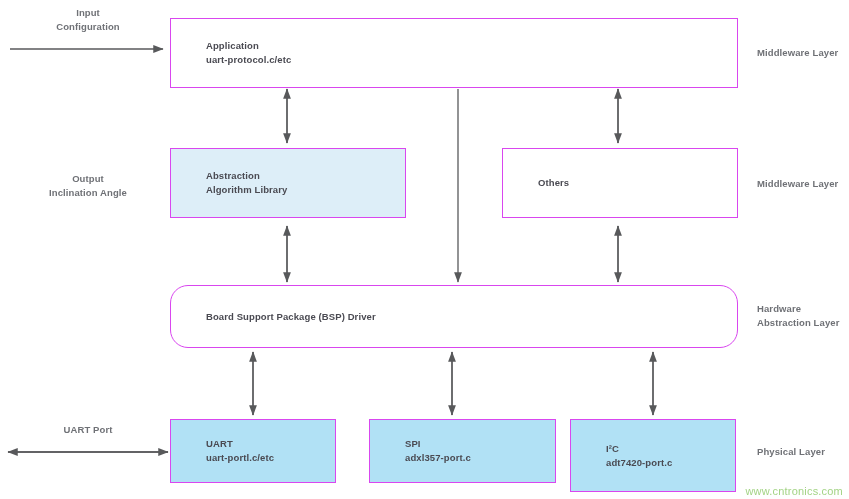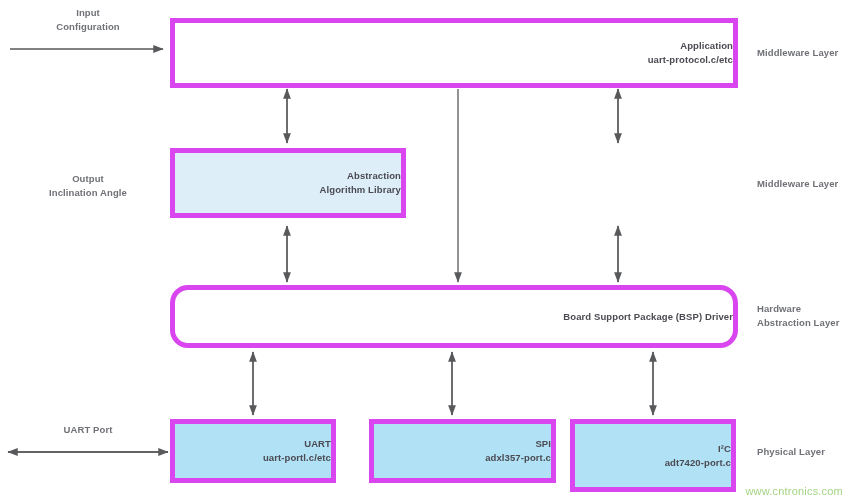--- a/index.html
+++ b/index.html
@@ -11,24 +11,24 @@
     position: relative;
     width: 849px;
     height: 499px;
     background: #ffffff;
     font-family: "Liberation Sans", sans-serif;
     overflow: hidden;
   }
   .box {
     position: absolute;
     box-sizing: border-box;
-    border: 5px solid #d946ef;
+    border: 1px solid #d946ef;
     display: flex;
     flex-direction: column;
-    align-items: flex-end;
+    align-items: flex-start;
     justify-content: center;
     text-align: center;
     color: #4a4a52;
     font-size: 9.5px;
     font-weight: bold;
     line-height: 1.45;
     letter-spacing: 0.1px;
     padding-left: 35px;
   }
   .box.white { background: #ffffff; }
@@ -133,20 +133,23 @@
   <div class="box white" style="left:170px; top:18px; width:568px; height:70px;">
     <span class="line1">Application</span>
     <span class="line2">uart-protocol.c/etc</span>
   </div>
 
   <div class="box pale" style="left:170px; top:148px; width:236px; height:70px;">
     <span class="line1">Abstraction</span>
     <span class="line2">Algorithm Library</span>
   </div>
 
+  <div class="box white" style="left:502px; top:148px; width:236px; height:70px;">
+    <span class="line1">Others</span>
+  </div>
 
   <div class="box white" style="left:170px; top:285px; width:568px; height:63px;border-radius:18px;">
     <span class="line1">Board Support Package (BSP) Driver</span>
   </div>
 
   <div class="box blue" style="left:170px; top:419px; width:166px; height:64px;">
     <span class="line1">UART</span>
     <span class="line2">uart-portl.c/etc</span>
   </div>
 

